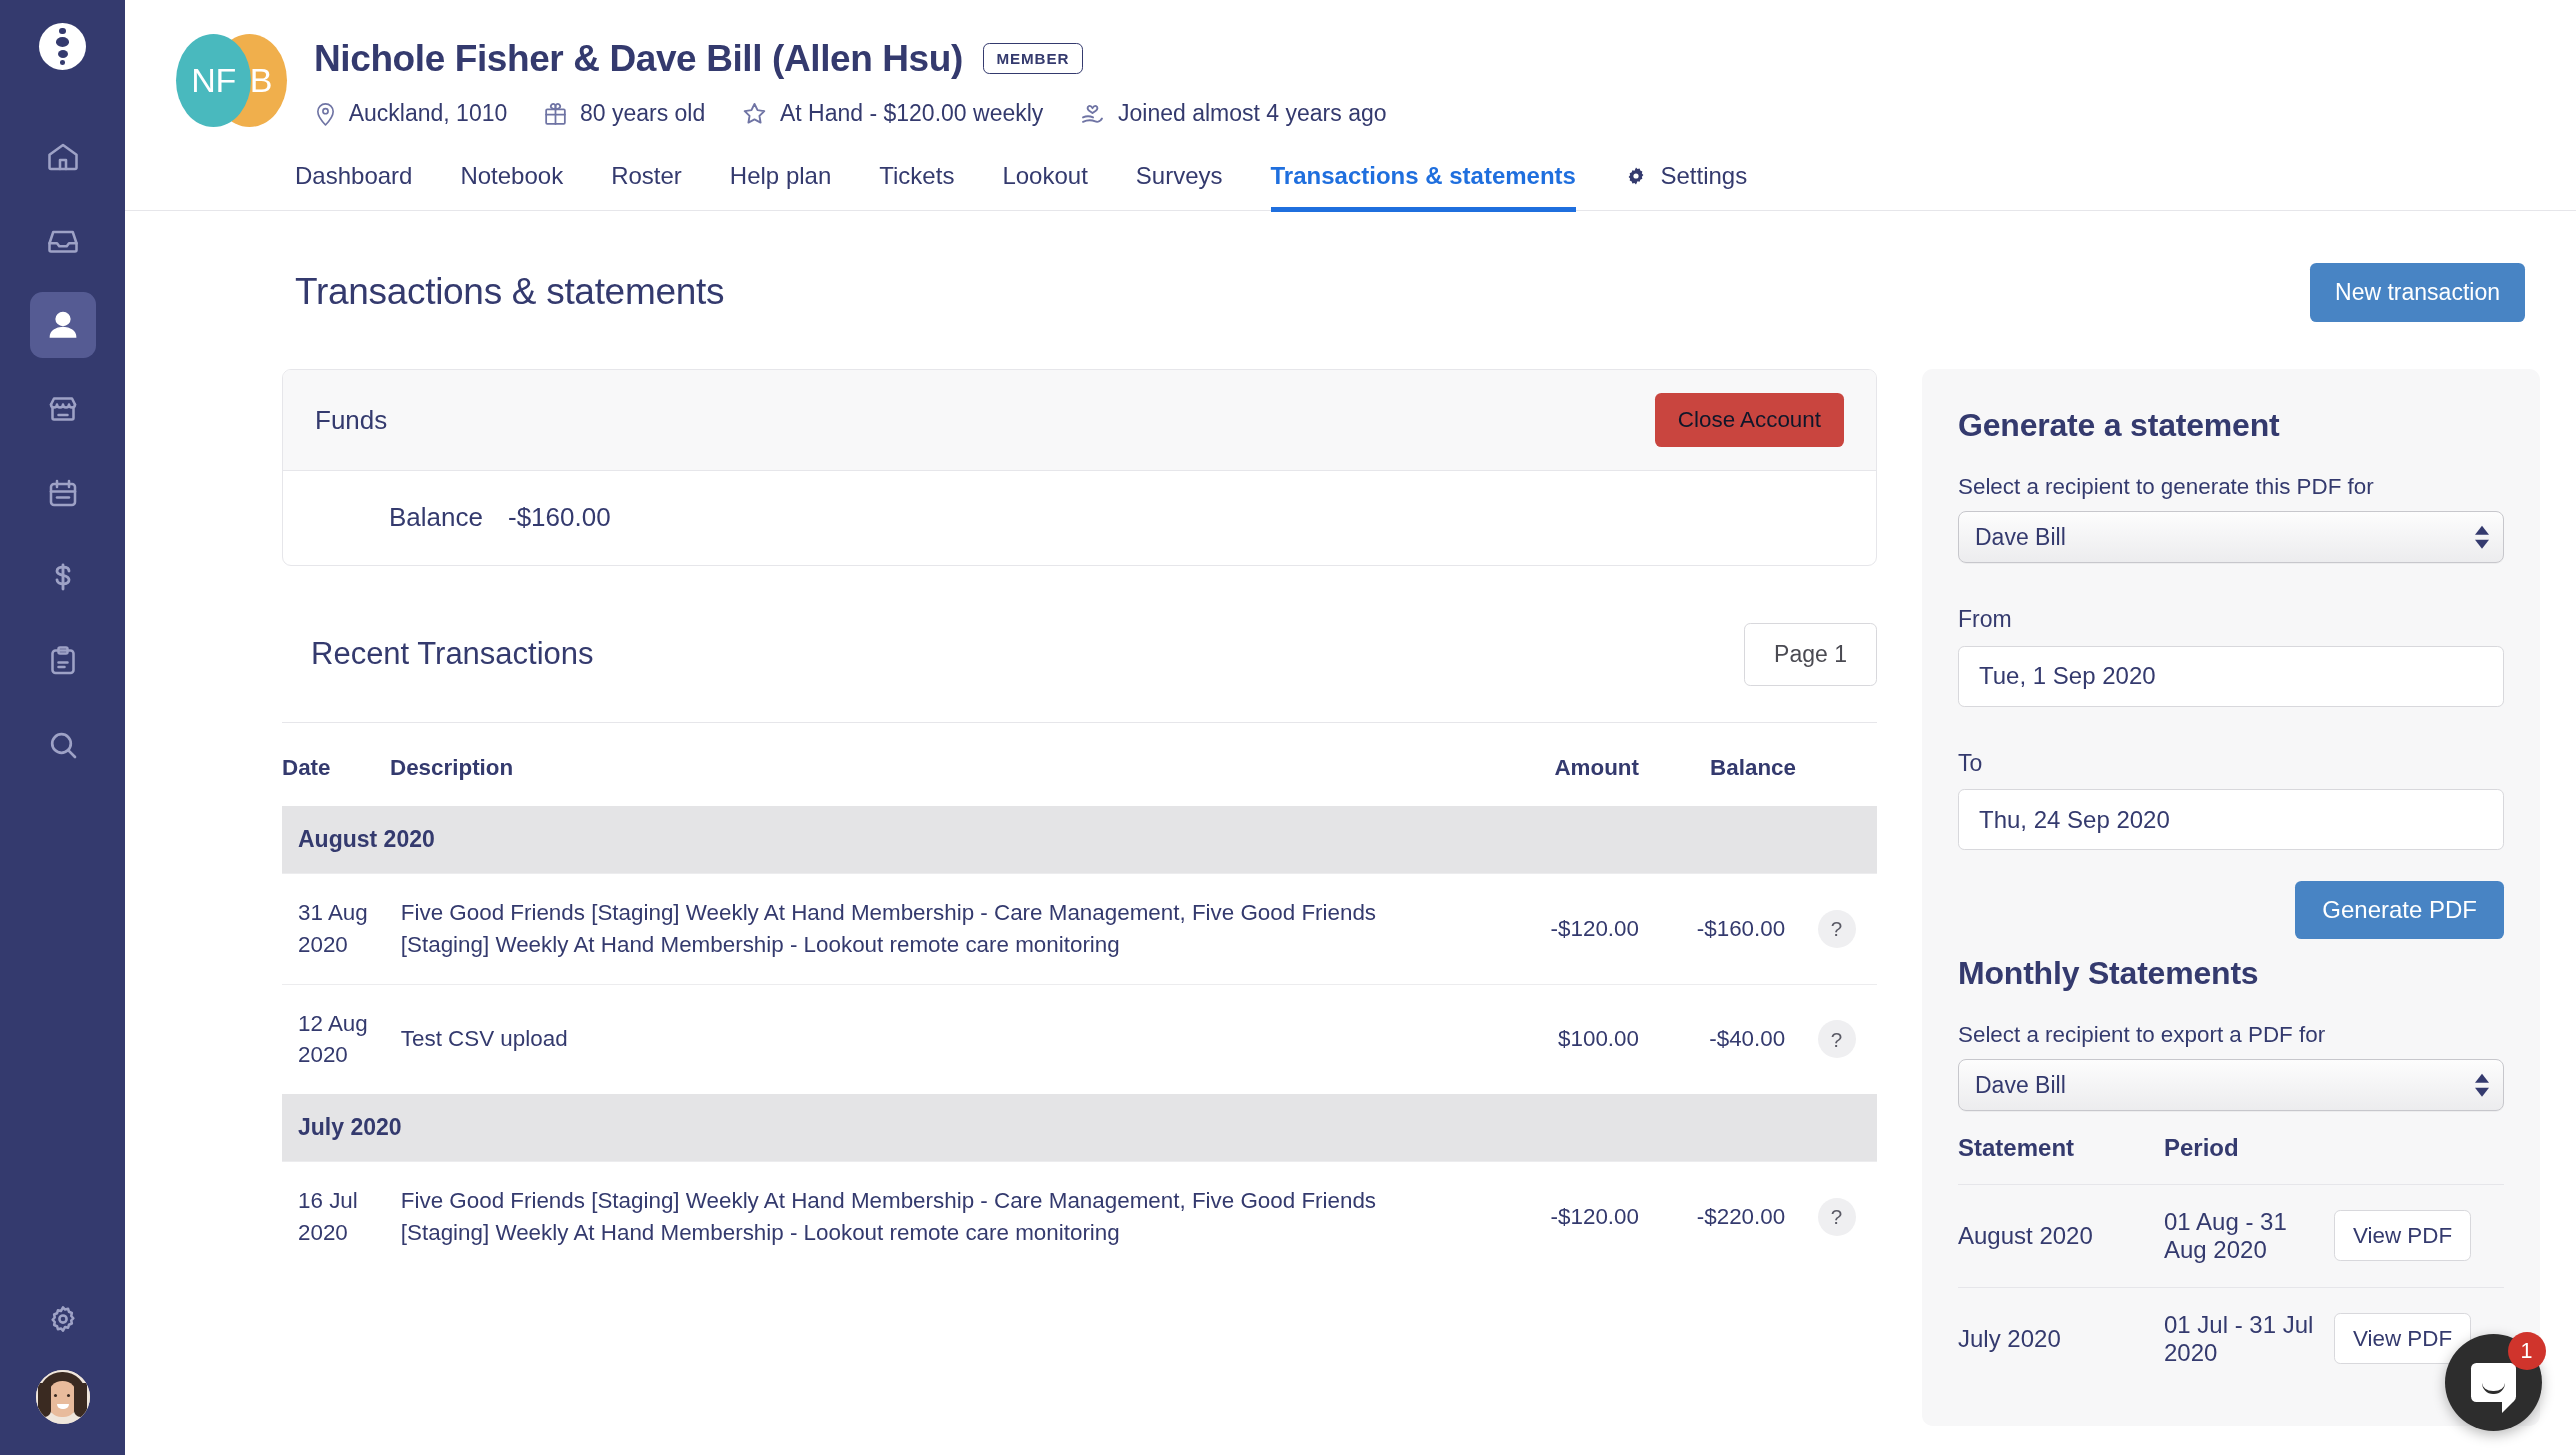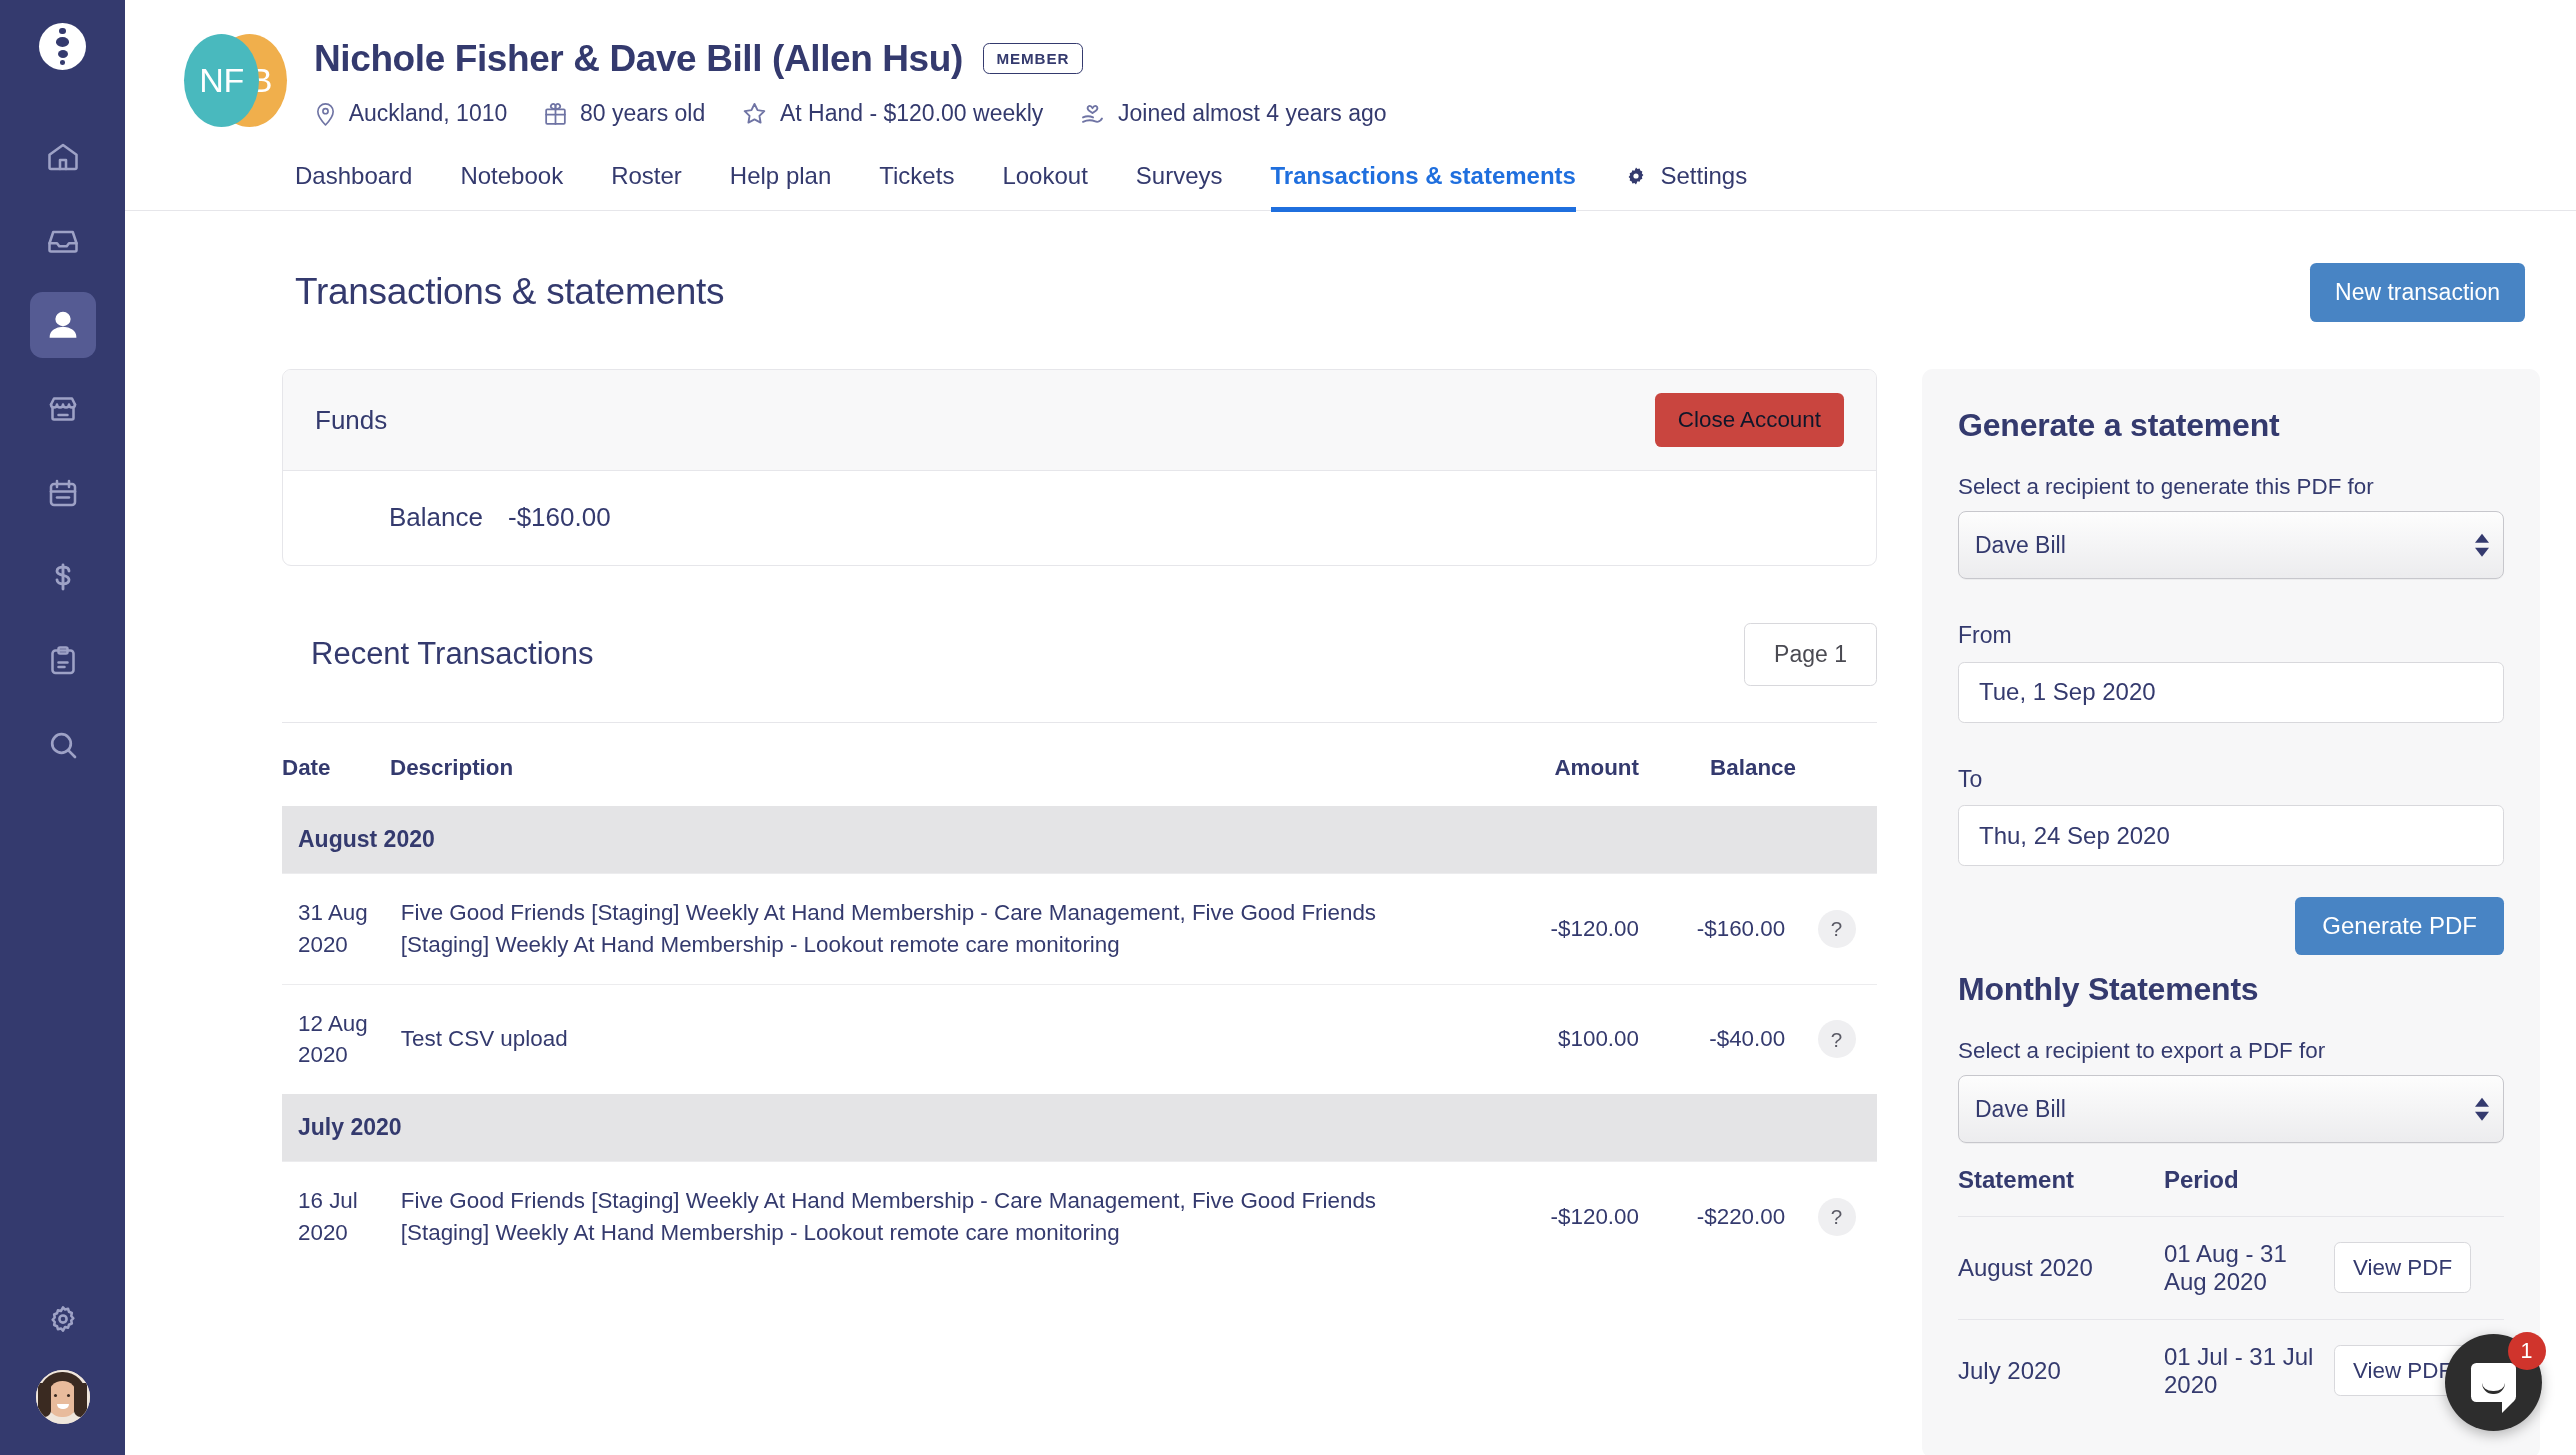--- a/index.html
+++ b/index.html
@@ -76,21 +76,21 @@
   
   .profile-header { padding: 27px 0 0 51px; }
   .profile-top { display: flex; align-items: flex-start; }
   .avatar-pair { position: relative; width: 111px; height: 93px; flex: 0 0 111px; margin-top: 7.2px; }
   .avatar-pair .circ {
     position: absolute; top: 0; width: 75px; height: 93px; border-radius: 50%;
     display: flex; align-items: center; justify-content: center;
     color: #ffffff; font-size: 34px; letter-spacing: -0.4px;
   }
   .avatar-pair .circ.orange { right: 0; background: #F0AF4C; z-index: 1; padding-left: 23px; }
-  .avatar-pair .circ.teal { left: 8px; background: #49B9BE; z-index: 2; }
+  .avatar-pair .circ.teal { left: 0; background: #49B9BE; z-index: 2; }
 
   .profile-info { margin-left: 27px; padding-top: 10.8px; }
   .profile-nameline { display: flex; align-items: center; gap: 20px; }
   .profile-name {
     font-size: 37px; font-weight: bold; color: #343A6E; letter-spacing: -0.4px;
     white-space: nowrap;
   }
   .member-badge {
     border: 1.8px solid #343A6E; border-radius: 6.3px;
     padding: 5.4px 12.5px 6.3px;
@@ -204,21 +204,21 @@
   .side-card {
     background: #F7F7F8; border-radius: 10.8px; padding: 38px 36px 36px;
     min-height: 977px;
   }
   .side-title { font-size: 32px; font-weight: bold; color: #343A6E; letter-spacing: -0.2px; }
   .side-label { font-size: 22.4px; color: #343A6E; margin-top: 30.5px; margin-bottom: 10.8px; }
   .select-box {
     position: relative;
     background: linear-gradient(#fdfdfd, #ececee);
     border: 1.8px solid #C7C7CC; border-radius: 8px;
-    height: 68px; display: flex; align-items: center;
+    height: 52px; display: flex; align-items: center;
     padding: 0 54px 0 16px;
     font-size: 23px; color: #343A6E; cursor: pointer;
     box-shadow: 0 0.9px 0 rgba(0,0,0,.04);
   }
   .select-box .stepper {
     position: absolute; right: 14.3px; top: 50%; transform: translateY(-50%);
     display: flex; flex-direction: column; gap: 4.5px; align-items: center;
   }
   .select-box .stepper .ar { width: 0; height: 0; border-left: 7.2px solid transparent; border-right: 7.2px solid transparent; }
   .select-box .stepper .up { border-bottom: 9px solid #343A6E; }

